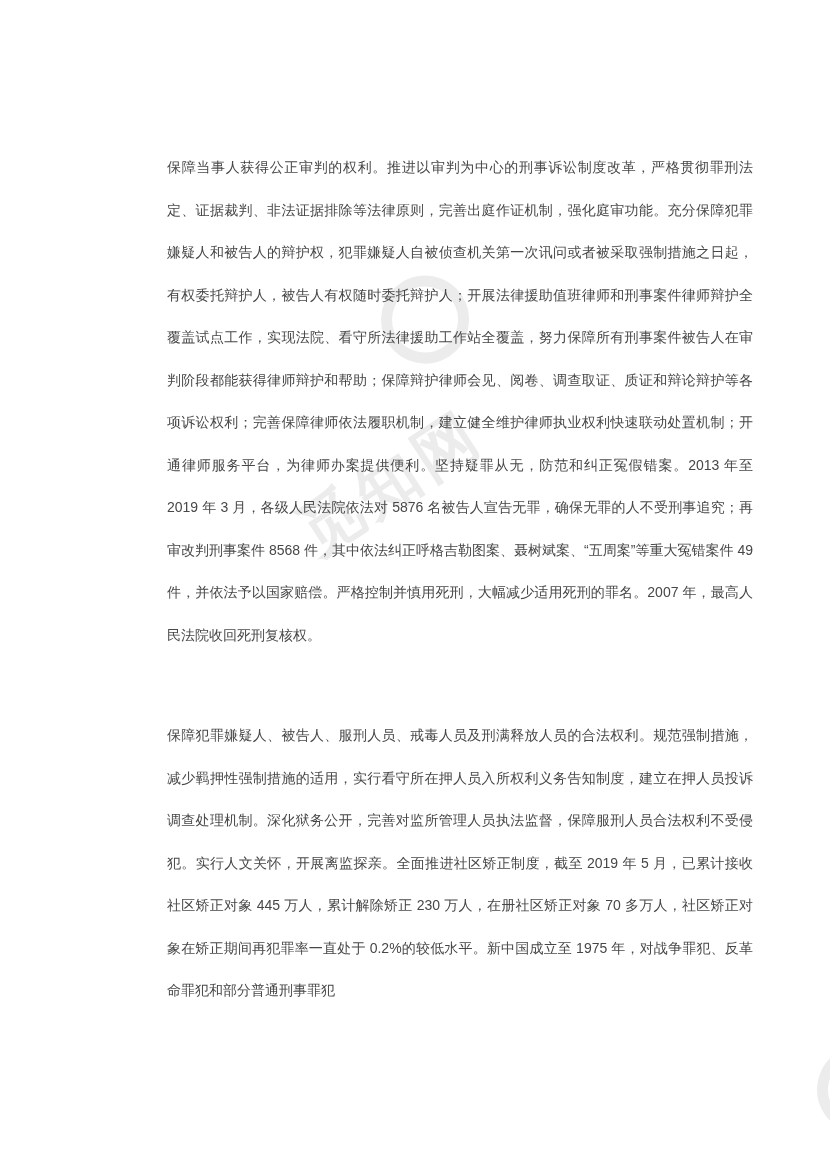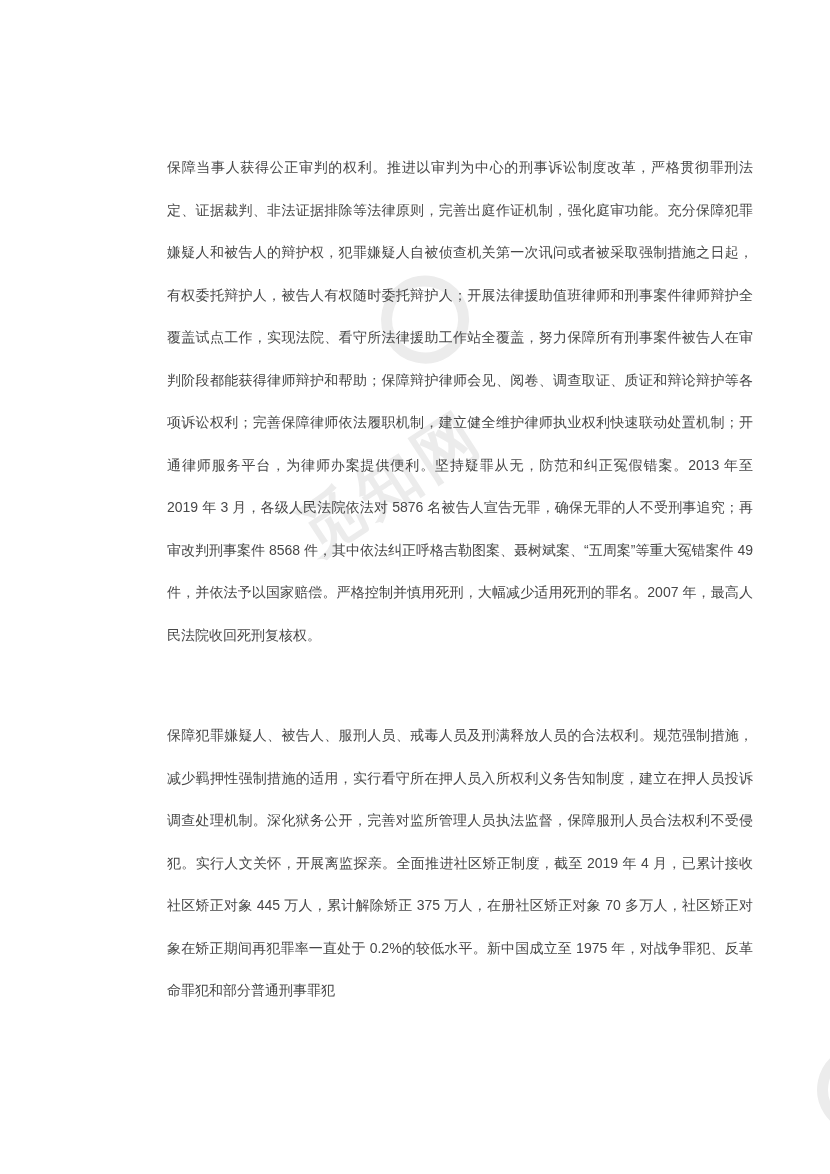--- a/index.html
+++ b/index.html
@@ -50,21 +50,21 @@
 
   <div class="watermark wm-center">
     <div class="wm-inner">
       <div class="wm-ring"></div>
       <div class="wm-text">觅知网</div>
     </div>
   </div>
 
   <div class="content">
     <p class="para">保障当事人获得公正审判的权利。推进以审判为中心的刑事诉讼制度改革，严格贯彻罪刑法定、证据裁判、非法证据排除等法律原则，完善出庭作证机制，强化庭审功能。充分保障犯罪嫌疑人和被告人的辩护权，犯罪嫌疑人自被侦查机关第一次讯问或者被采取强制措施之日起，有权委托辩护人，被告人有权随时委托辩护人；开展法律援助值班律师和刑事案件律师辩护全覆盖试点工作，实现法院、看守所法律援助工作站全覆盖，努力保障所有刑事案件被告人在审判阶段都能获得律师辩护和帮助；保障辩护律师会见、阅卷、调查取证、质证和辩论辩护等各项诉讼权利；完善保障律师依法履职机制，建立健全维护律师执业权利快速联动处置机制；开通律师服务平台，为律师办案提供便利。坚持疑罪从无，防范和纠正冤假错案。2013 年至 2019 年 3 月，各级人民法院依法对 5876 名被告人宣告无罪，确保无罪的人不受刑事追究；再审改判刑事案件 8568 件，其中依法纠正呼格吉勒图案、聂树斌案、“五周案”等重大冤错案件 49 件，并依法予以国家赔偿。严格控制并慎用死刑，大幅减少适用死刑的罪名。2007 年，最高人民法院收回死刑复核权。</p>
-    <p class="para">保障犯罪嫌疑人、被告人、服刑人员、戒毒人员及刑满释放人员的合法权利。规范强制措施，减少羁押性强制措施的适用，实行看守所在押人员入所权利义务告知制度，建立在押人员投诉调查处理机制。深化狱务公开，完善对监所管理人员执法监督，保障服刑人员合法权利不受侵犯。实行人文关怀，开展离监探亲。全面推进社区矫正制度，截至 2019 年 4 月，已累计接收社区矫正对象 445 万人，累计解除矫正 375 万人，在册社区矫正对象 70 多万人，社区矫正对象在矫正期间再犯罪率一直处于 0.2%的较低水平。新中国成立至 1975 年，对战争罪犯、反革命罪犯和部分普通刑事罪犯</p>
+    <p class="para">保障犯罪嫌疑人、被告人、服刑人员、戒毒人员及刑满释放人员的合法权利。规范强制措施，减少羁押性强制措施的适用，实行看守所在押人员入所权利义务告知制度，建立在押人员投诉调查处理机制。深化狱务公开，完善对监所管理人员执法监督，保障服刑人员合法权利不受侵犯。实行人文关怀，开展离监探亲。全面推进社区矫正制度，截至 2019 年 5 月，已累计接收社区矫正对象 445 万人，累计解除矫正 230 万人，在册社区矫正对象 70 多万人，社区矫正对象在矫正期间再犯罪率一直处于 0.2%的较低水平。新中国成立至 1975 年，对战争罪犯、反革命罪犯和部分普通刑事罪犯</p>
   </div>
 
   <div class="watermark wm-corner">
     <div class="wm-inner">
       <div class="wm-ring"></div>
       <div class="wm-text">觅知网</div>
     </div>
   </div>
 
 </div>

